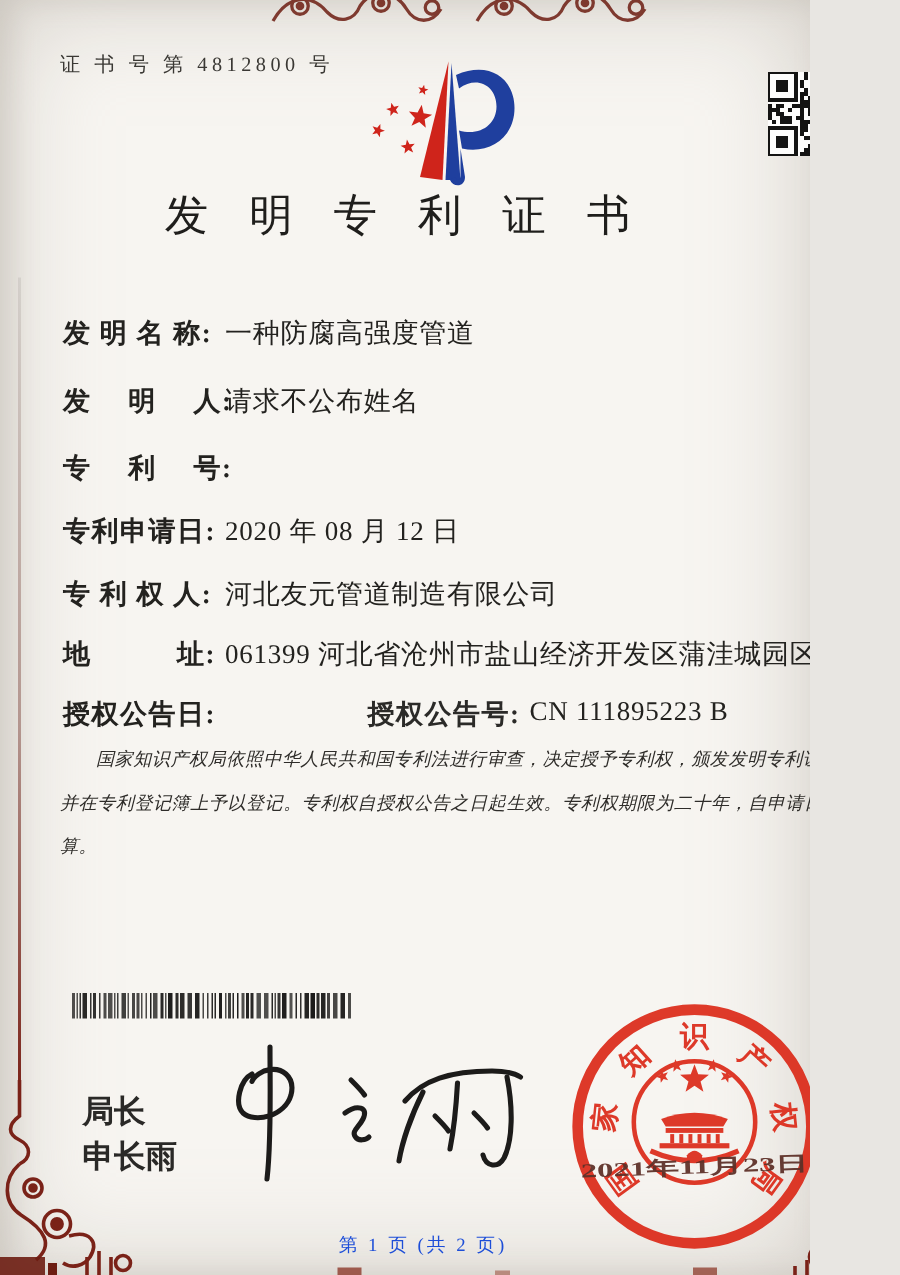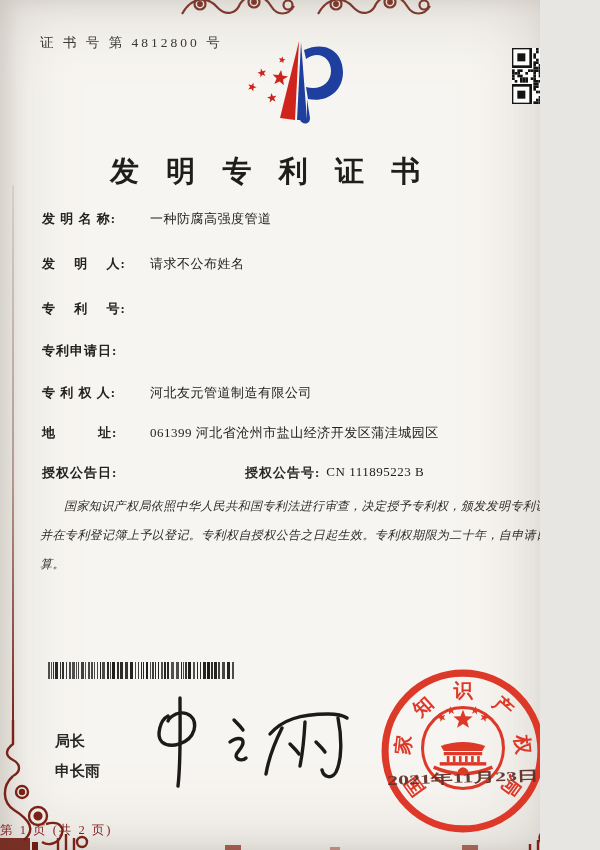--- a/index.html
+++ b/index.html
@@ -4,34 +4,34 @@
 <style>
   html,body{margin:0;padding:0;background:#e8e6e2;}
   .page{
     position:relative;width:540px;height:850px;overflow:hidden;
     background:#f7f5f1;
     box-shadow:inset 0 0 70px rgba(175,168,158,.5), inset 8px 0 18px rgba(160,150,140,.25);
     font-family:"Liberation Serif","DejaVu Serif",serif;color:#2b2a28;
   }
   .abs{position:absolute;}
   .cert-no{left:40px;top:34px;font-size:13.5px;letter-spacing:3px;color:#3a3834;}
-  .title{left:0;top:124px;width:100%;text-align:center;font-size:29px;font-weight:700;
-         letter-spacing:10px;color:#1f1e1c;margin-top:28px;}
-  .row{left:42px;width:540px;font-size:13px;display:flex;align-items:flex-start;}
+  .title{left:0;top:124px;width:100%;text-align:center;font-size:29px;font-weight:400;
+         letter-spacing:10px;color:#1f1e1c;}
+  .row{left:42px;width:540px;font-size:18px;display:flex;align-items:flex-start;}
   .row .lbl{width:108px;flex:0 0 108px;font-weight:600;letter-spacing:1px;color:#23221f;white-space:pre;}
   .row .val{letter-spacing:.5px;color:#23221f;}
   .row2col .pair2{margin-left:52px;display:flex;}
   .row2col .pair2 .lbl2{font-weight:600;letter-spacing:1px;margin-right:6px;margin-left:43px;}
   .body-text{left:40px;top:492px;width:524px;font-size:12px;line-height:29px;
              font-style:italic;color:#2e2c29;}
   .body-text p{margin:0;text-indent:2em;letter-spacing:.4px;}
   .barcode{left:48px;top:662px;width:190px;height:17px;display:flex;align-items:stretch;}
   .barcode i{display:block;background:#1c1b1a;}
-  .signer{left:55px;top:726px;font-size:15px;font-weight:600;line-height:30px;color:#2a2927;}
-  .footer{left:0;top:822px;width:100%;font-size:12.5px;letter-spacing:2px;color:#7f1d1d;}
+  .signer{left:55px;top:726px;font-size:21px;font-weight:600;line-height:30px;color:#2a2927;}
+  .footer{left:12px;top:822px;width:100%;text-align:center;font-size:12.5px;letter-spacing:2px;color:#1d4ed8;}
   .vline-left{left:12px;top:185px;width:2px;height:545px;
     background:linear-gradient(to bottom, rgba(120,115,110,.15), rgba(120,60,50,.45) 55%, #7a2218);}
   .vline-right{left:587px;top:540px;width:1.5px;height:215px;background:rgba(130,70,58,.35);}
   svg text{font-family:"Liberation Serif","DejaVu Serif",serif;}
 </style>
 </head>
 <body>
 
 <div class="page">
 
@@ -226,20 +226,21 @@
   </div>
   <div class="abs row" style="top:255px">
     <span class="lbl">发　 明 　人:</span>
     <span class="val">请求不公布姓名</span>
   </div>
   <div class="abs row" style="top:300px">
     <span class="lbl">专　 利 　号:</span>
   </div>
   <div class="abs row" style="top:342px">
     <span class="lbl">专利申请日:</span>
+    <span class="val">2020 年 08 月 12 日</span>
   </div>
   <div class="abs row" style="top:384px">
     <span class="lbl">专 利 权 人:</span>
     <span class="val">河北友元管道制造有限公司</span>
   </div>
   <div class="abs row" style="top:424px">
     <span class="lbl">地　　　址:</span>
     <span class="val">061399 河北省沧州市盐山经济开发区蒲洼城园区</span>
   </div>
   <div class="abs row row2col" style="top:464px">

